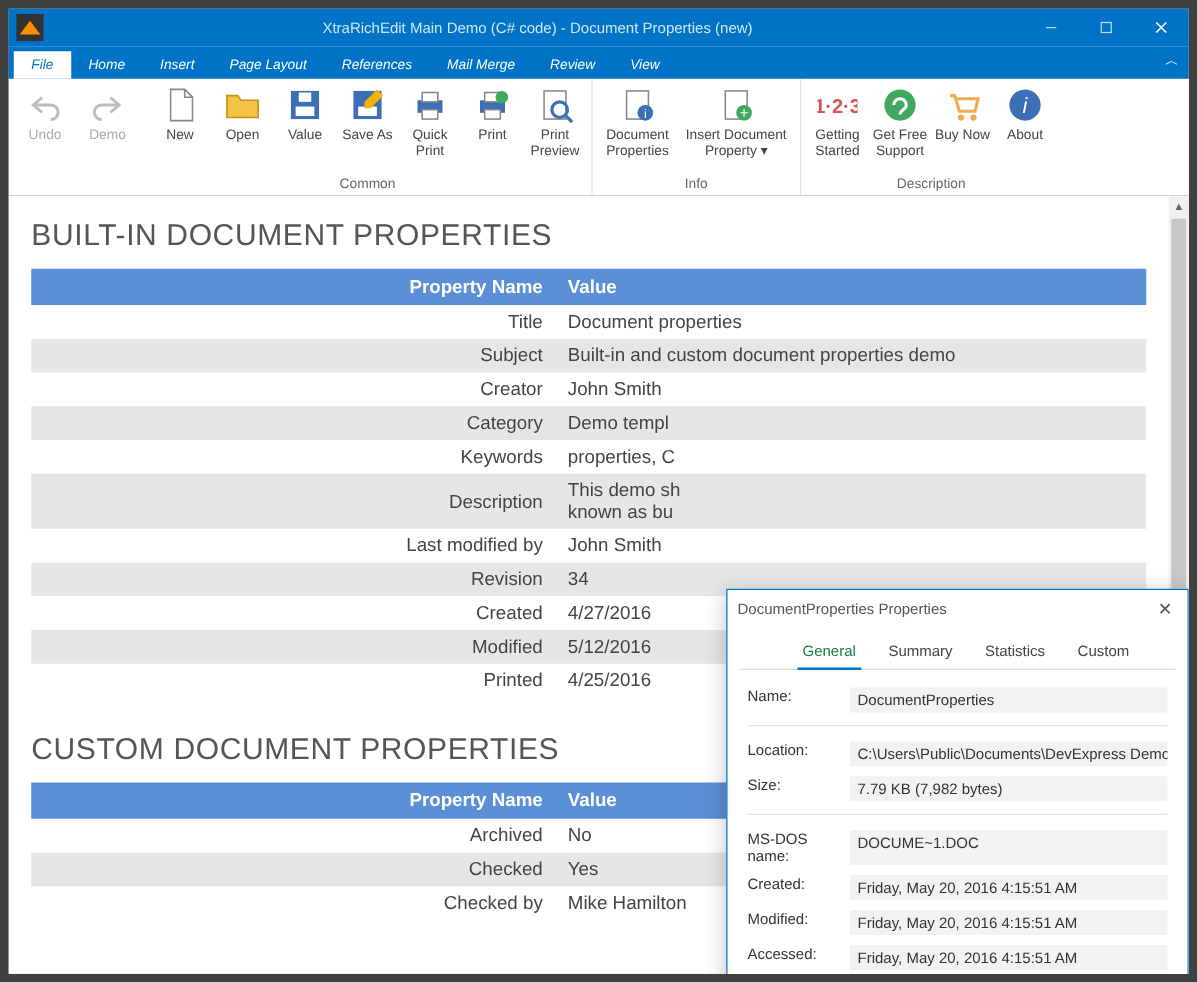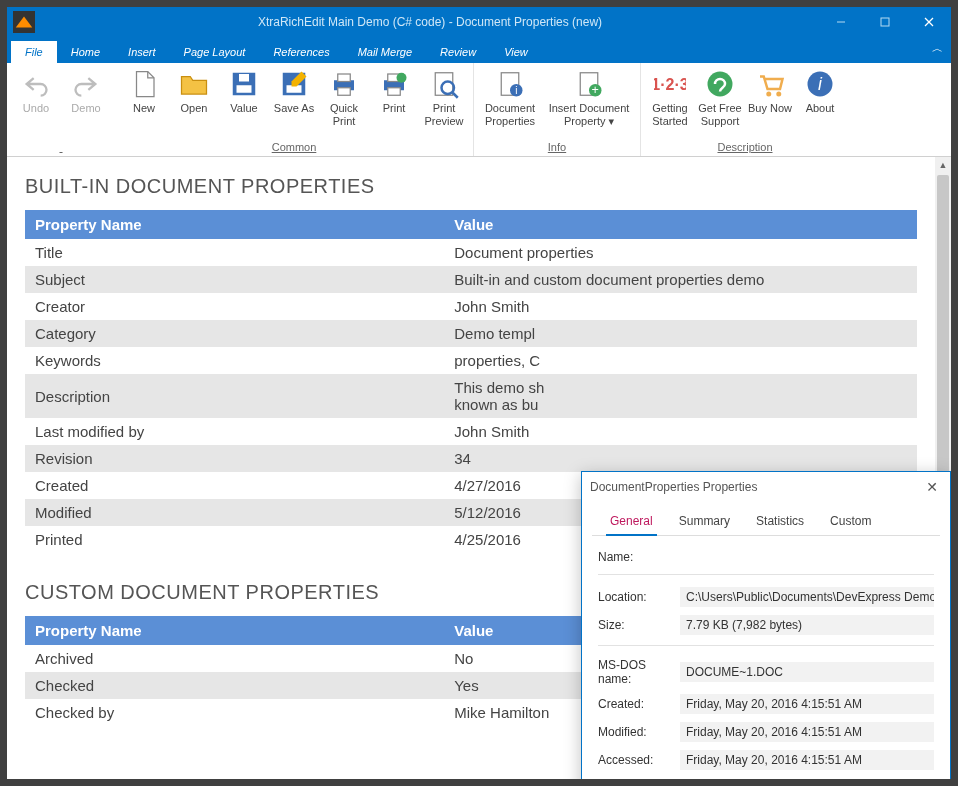--- a/index.html
+++ b/index.html
@@ -18,53 +18,53 @@
 
 .ribbon-tabs { height: 26px; background: #0173c7; display: flex; align-items: flex-end; padding-left: 4px; position: relative; }
 .ribbon-tab { padding: 5px 14px 5px; font-size: 11px; color: #fff; cursor: pointer; font-style: italic; }
 .ribbon-tab.active { background: #fff; color: #0173c7; }
 .ribbon-collapse { position: absolute; right: 8px; top: 4px; color: #fff; font-size: 11px; }
 
 
 .ribbon { height: 94px; background: #fff; border-bottom: 1px solid #d0d0d0; display: flex; }
 .ribbon-group { display: flex; flex-direction: column; border-right: 1px solid #e4e4e4; padding: 2px 4px 0; }
 .ribbon-group-items { display: flex; flex: 1; }
-.ribbon-group-label { text-align: center; font-size: 11px; color: #666; padding: 2px 0 3px; text-decoration: underline; }
+.ribbon-group-label { text-align: center; font-size: 11px; color: #666; padding: 2px 0 3px; }
 .rbtn { display: flex; flex-direction: column; align-items: center; justify-content: flex-start; width: 50px; padding: 3px 2px 0; font-size: 11px; color: #444; text-align: center; cursor: pointer; line-height: 1.15; }
 .rbtn.wide { width: 64px; }
 .rbtn.xwide { width: 94px; }
 .rbtn .ico { width: 32px; height: 32px; margin-bottom: 2px; display:flex; align-items:center; justify-content:center; }
 
 
 .doc-area { flex: 1; position: relative; overflow: hidden; background: #fff; }
 .doc-scroll { position: absolute; inset: 0 16px 0 0; overflow: hidden; padding: 12px 18px; }
 .vscroll { position: absolute; top: 0; right: 0; bottom: 0; width: 16px; background: #f0f0f0; }
 .vscroll .thumb { position: absolute; left: 2px; right: 2px; top: 18px; height: 300px; background: #c7c7c7; border-radius: 2px; }
 .vscroll .arrow { position:absolute; left:0; right:0; height:16px; display:flex; align-items:center; justify-content:center; color:#666; font-size:9px;}
 .vscroll .arrow.up{top:0;} .vscroll .arrow.down{bottom:0;}
 
-h1.doc-h { font-size: 20px; font-weight: 300; color: #555; letter-spacing: 0.5px; margin: 6px 0 12px; }
+h1.doc-h { font-size: 24px; font-weight: 300; color: #555; letter-spacing: 0.5px; margin: 6px 0 12px; }
 h1.doc-h.second { margin-top: 28px; }
 
 table.props { width: 100%; border-collapse: collapse; font-size: 15px; }
 table.props thead th { background: #5b8fd6; color: #fff; text-align: left; font-weight: 600; padding: 6px 10px; }
 table.props td { padding: 5px 10px; color: #444; }
 table.props tbody tr:nth-child(even) td { background: #e6e6e6; }
-table.props td:first-child, table.props th:first-child { width: 47%; }
+table.props td:first-child, table.props th:first-child { width: 47%; text-align: right; }
 
 
 .dialog { position: absolute; left: 574px; top: 314px; width: 370px; height: 464px; background: #fff; border: 1px solid #0173c7; box-shadow: 0 4px 16px rgba(0,0,0,.25); display: flex; flex-direction: column; font-size: 12px; color: #333; }
 .dlg-title { height: 30px; display: flex; align-items: center; padding: 0 8px; }
 .dlg-title .t { flex: 1; color: #555; }
 .dlg-title .x { width: 20px; text-align: center; color: #555; cursor: pointer; font-size: 14px; }
 .dlg-tabs { display: flex; gap: 18px; padding: 6px 14px 0; border-bottom: 1px solid #ddd; margin: 0 10px; }
 .dlg-tab { padding: 6px 4px; color: #444; cursor: pointer; }
-.dlg-tab.active { color: #be185d; border-bottom: 2px solid #0173c7; margin-bottom: -1px; }
+.dlg-tab.active { color: #15803d; border-bottom: 2px solid #0173c7; margin-bottom: -1px; margin-left: 32px; }
 .dlg-body { flex: 1; padding: 14px 16px 8px; overflow:hidden; }
-.frow { display: flex; align-items: center; margin-bottom: 8px; }
+.frow { display: flex; margin-bottom: 8px; }
 .frow .lab { width: 82px; color: #333; }
 .frow .val { flex: 1; background: #f2f2f2; padding: 3px 6px; color: #333; white-space: nowrap; overflow: hidden; }
 .dlg-sep { height: 1px; background: #e2e2e2; margin: 10px 0 12px; }
 
 </style>
 </head>
 <body>
 
 <div class="window">
 
@@ -369,20 +369,21 @@
       </div>
       <div class="dlg-tabs">
         <div class="dlg-tab active">General</div>
         <div class="dlg-tab">Summary</div>
         <div class="dlg-tab">Statistics</div>
         <div class="dlg-tab">Custom</div>
       </div>
       <div class="dlg-body">
         <div class="frow">
             <div class="lab">Name:</div>
+            <div class="val">DocumentProperties</div>
           </div>
         <div class="dlg-sep"></div>
         <div class="frow">
             <div class="lab">Location:</div>
             <div class="val">C:\Users\Public\Documents\DevExpress Demos 16.1\Co</div>
           </div>
         <div class="frow">
             <div class="lab">Size:</div>
             <div class="val">7.79 KB (7,982 bytes)</div>
           </div>

